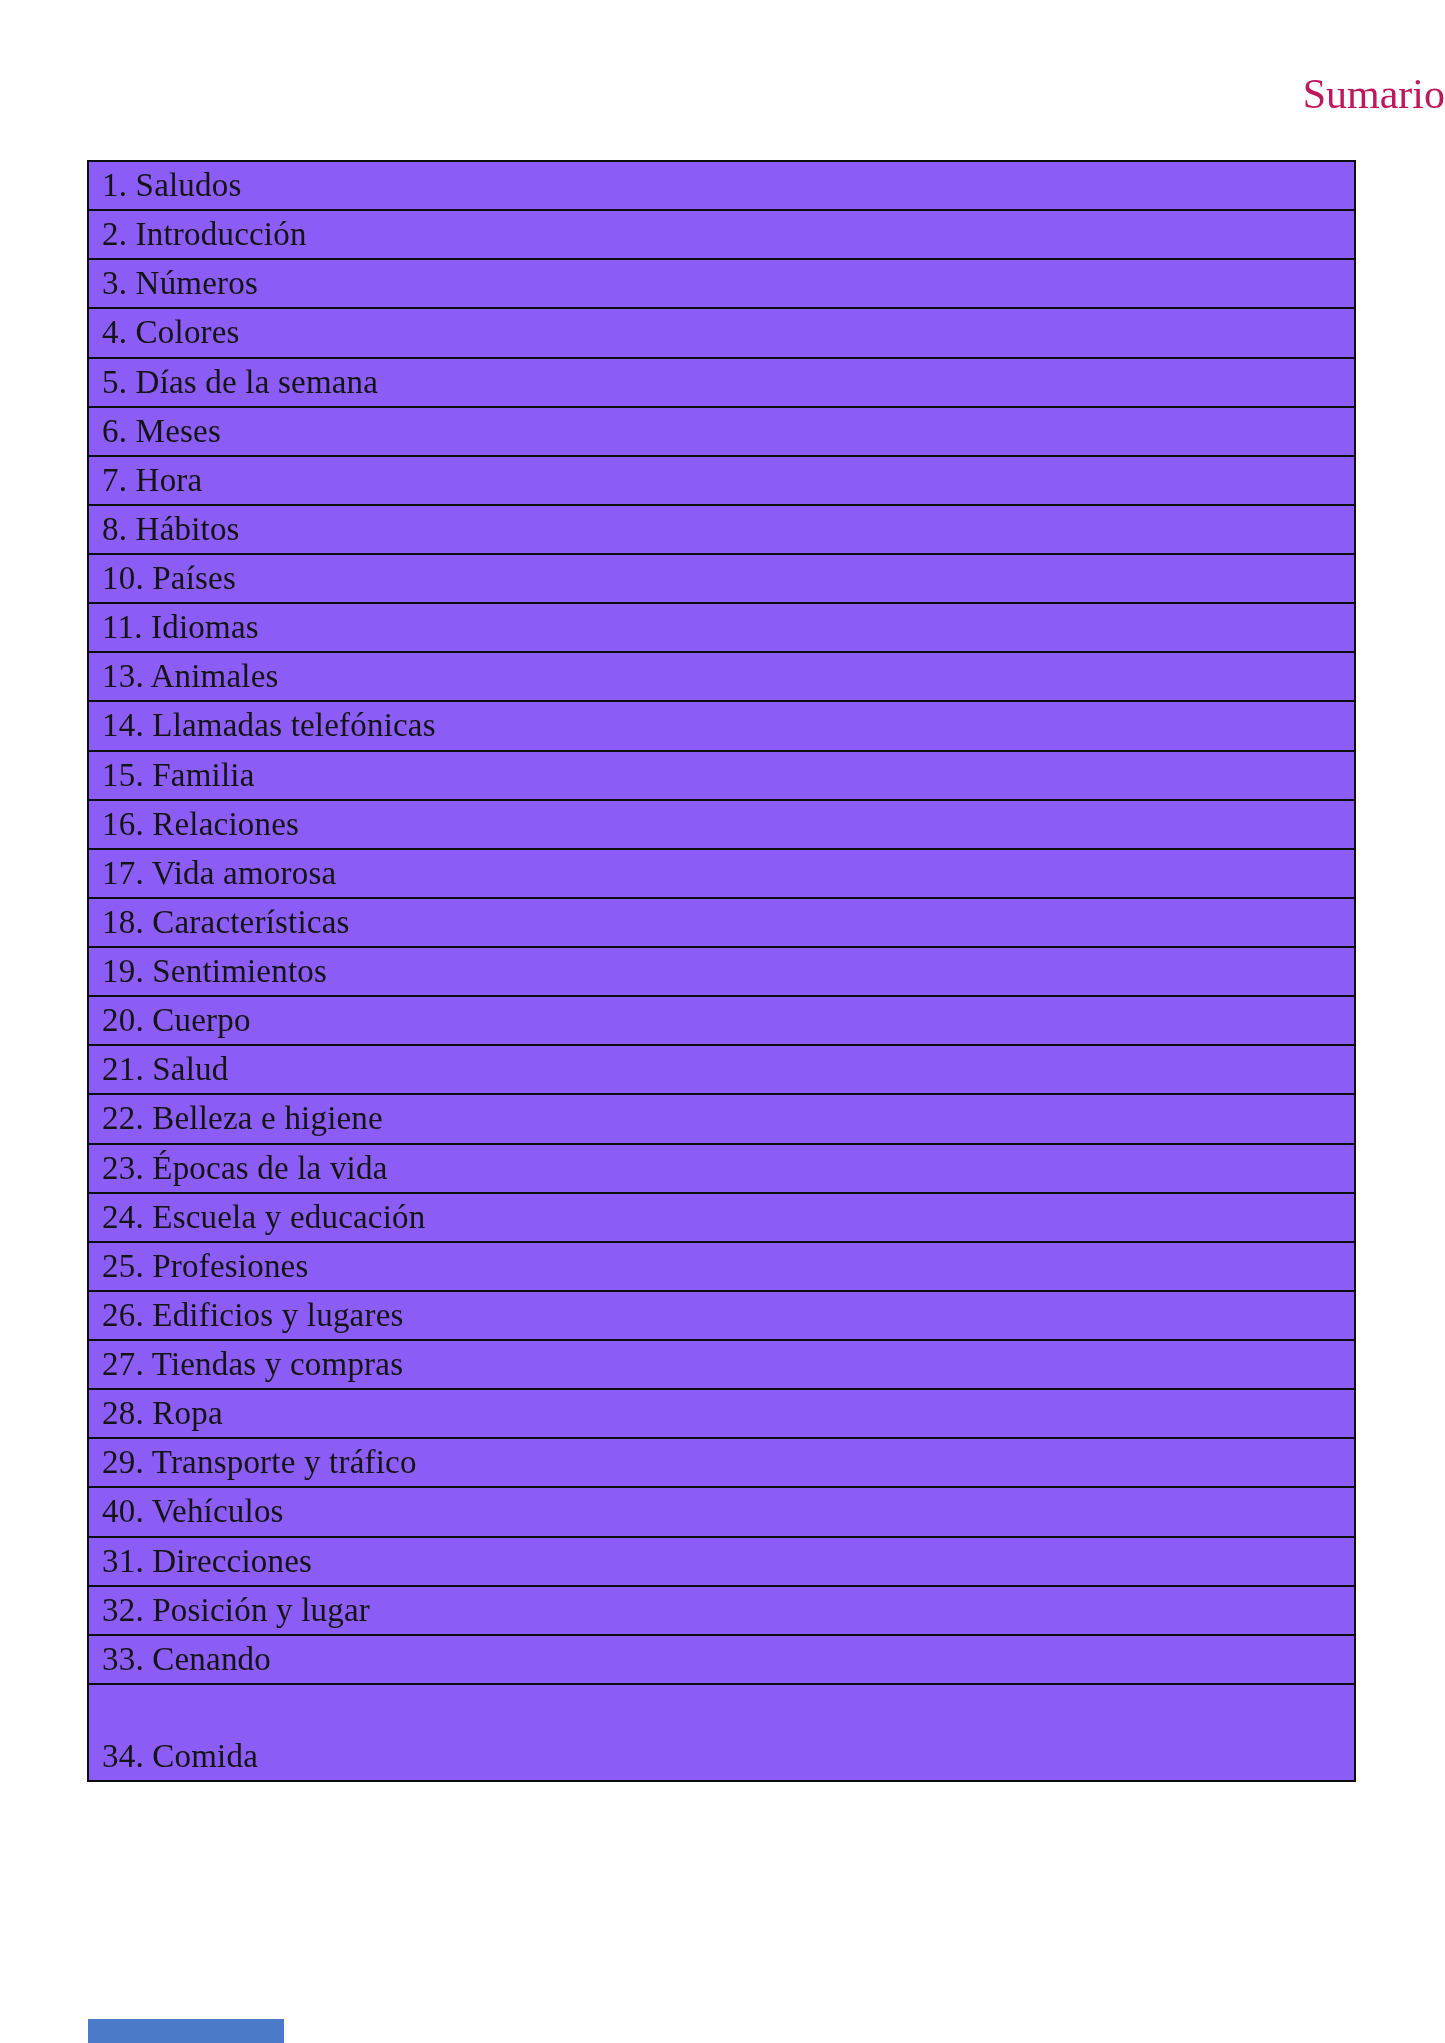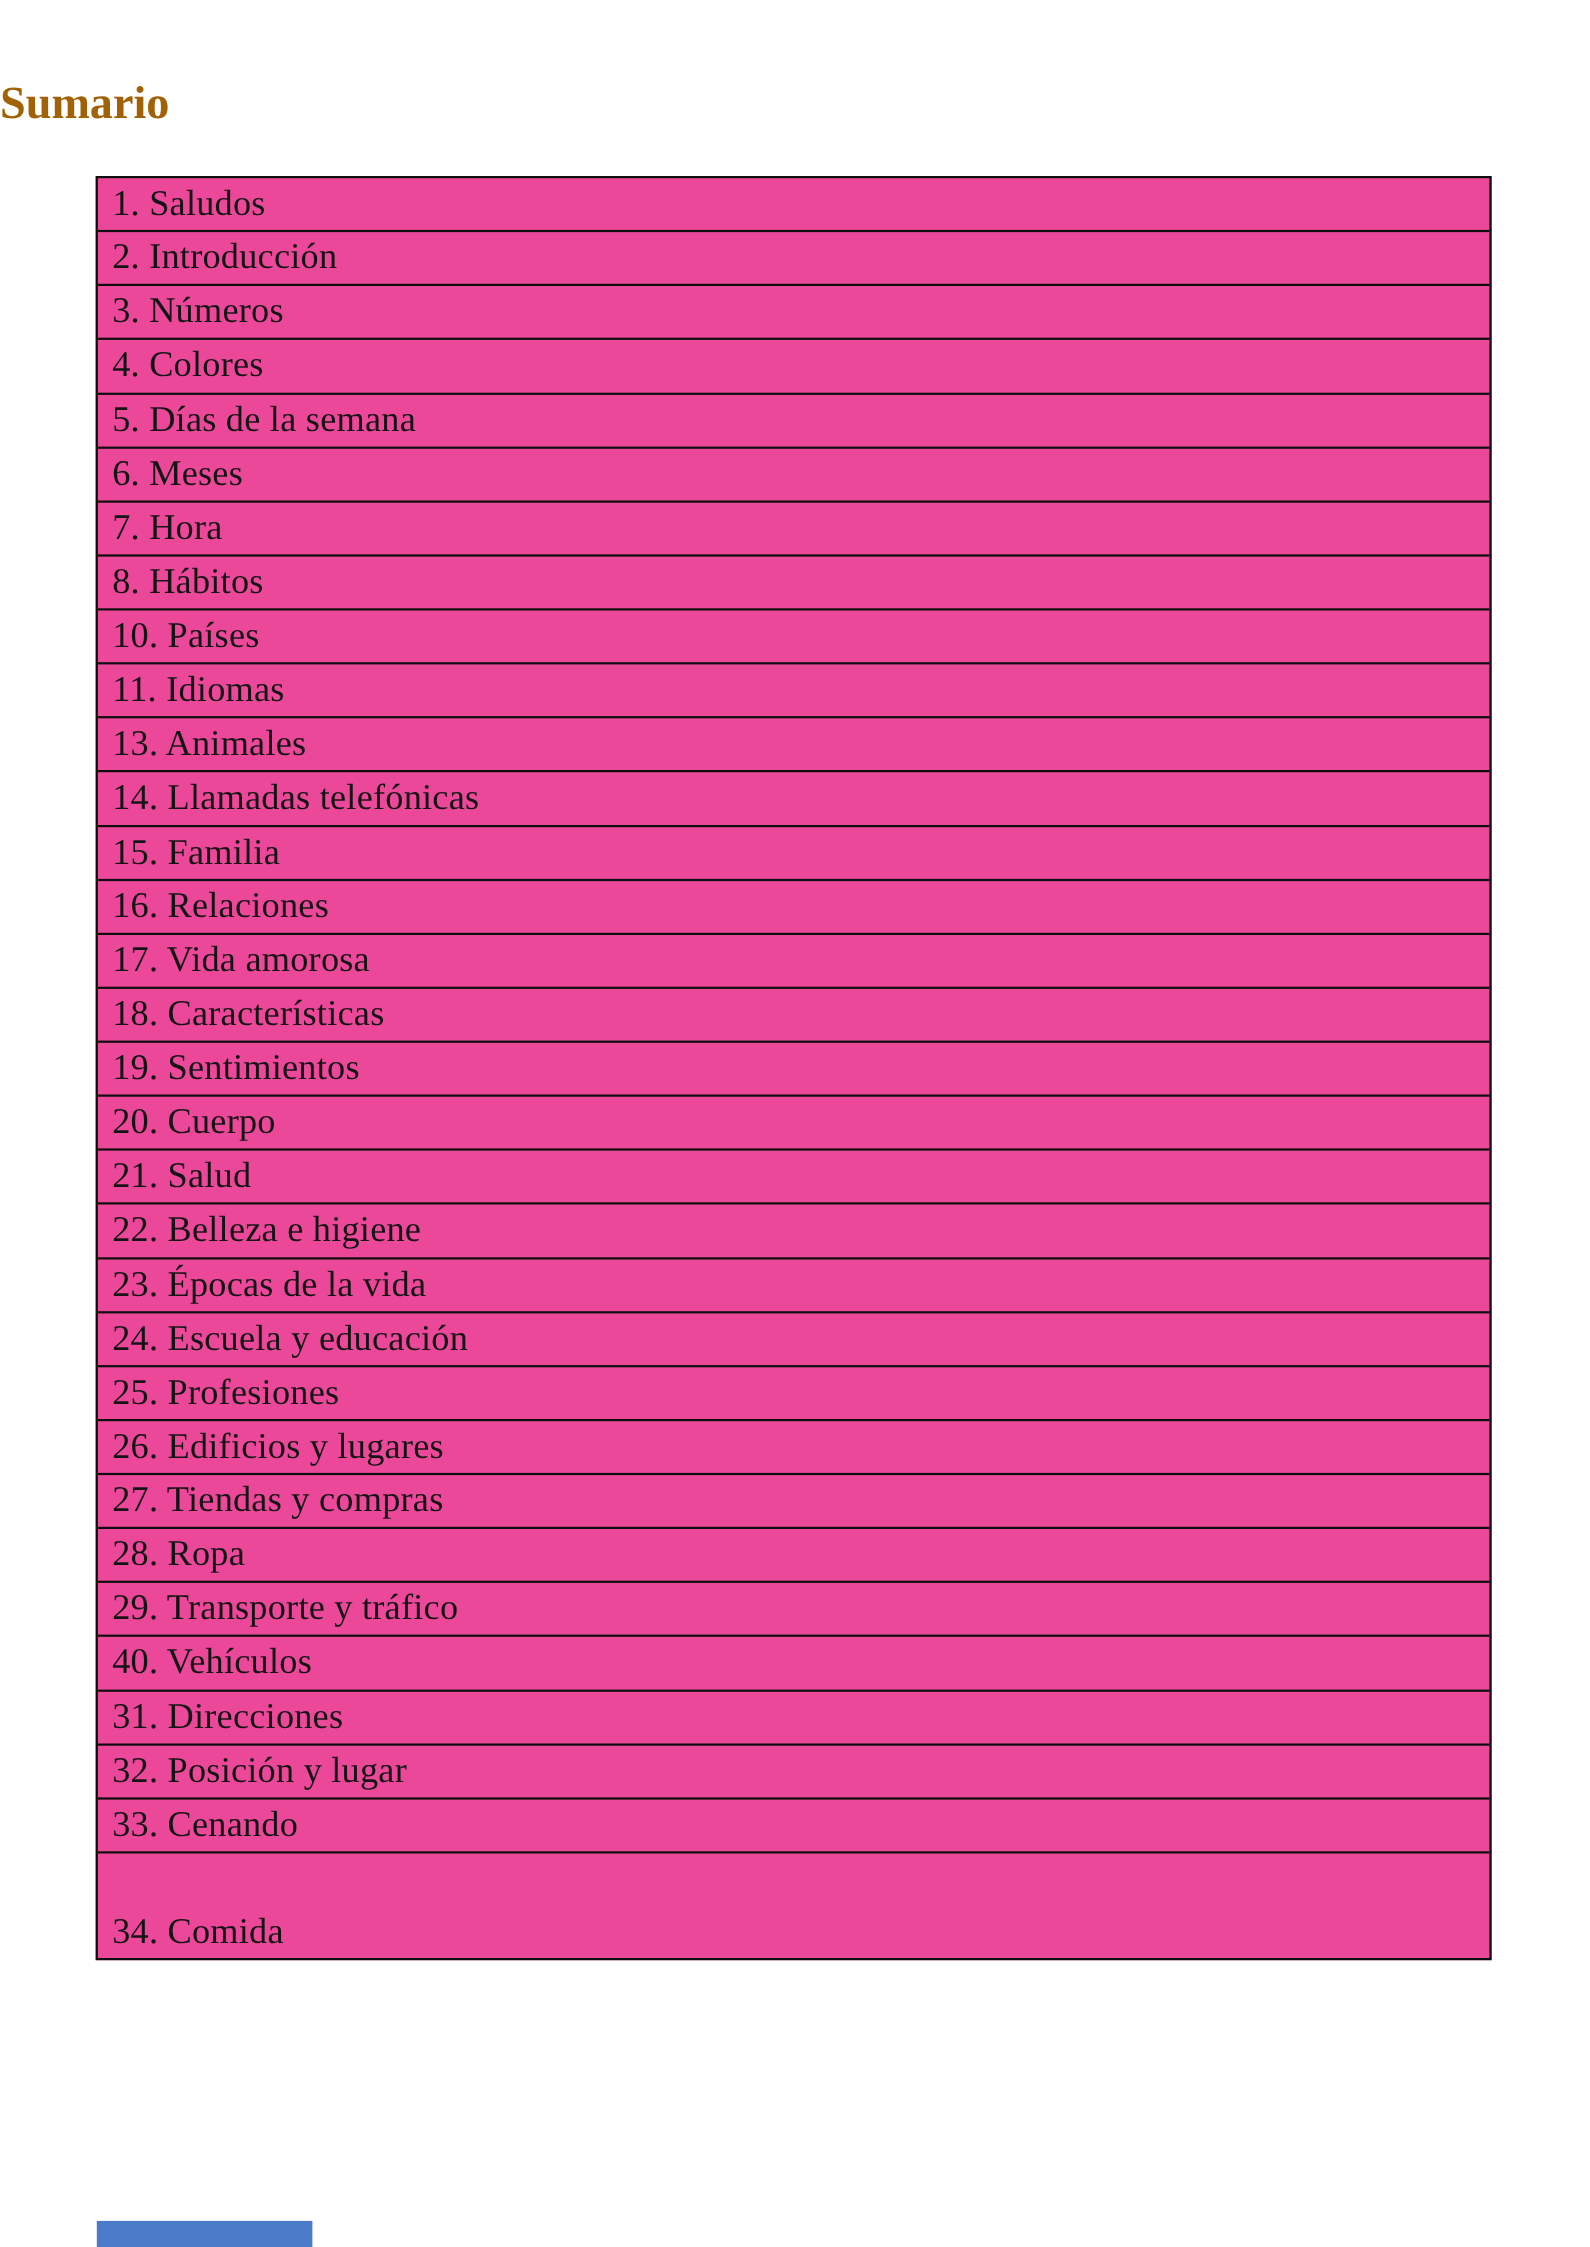--- a/index.html
+++ b/index.html
@@ -14,37 +14,37 @@
     background: #ffffff;
     overflow: hidden;
     font-family: "Liberation Serif", serif;
     color: #141414;
   }
   .title {
     position: absolute;
     top: 70px;
     left: 0;
     width: 100%;
-    text-align: left;
+    text-align: right;
     font-size: 42px;
     line-height: 48px;
-    font-weight: bold;
-    color: #a16207;
+    font-weight: normal;
+    color: #be185d;
   }
   .toc {
     position: absolute;
     left: 87px;
     top: 160px;
     width: 1269px;
     height: 1622px;
     border: 2.5px solid #0d0d0d;
     box-sizing: border-box;
     display: flex;
     flex-direction: column;
-    background: #ec4899;
+    background: #8b5cf6;
   }
   .toc-row {
     flex: 1 1 0;
     border-bottom: 2.5px solid #0d0d0d;
     display: flex;
     align-items: center;
     padding-left: 13px;
     box-sizing: border-box;
     overflow: hidden;
   }

